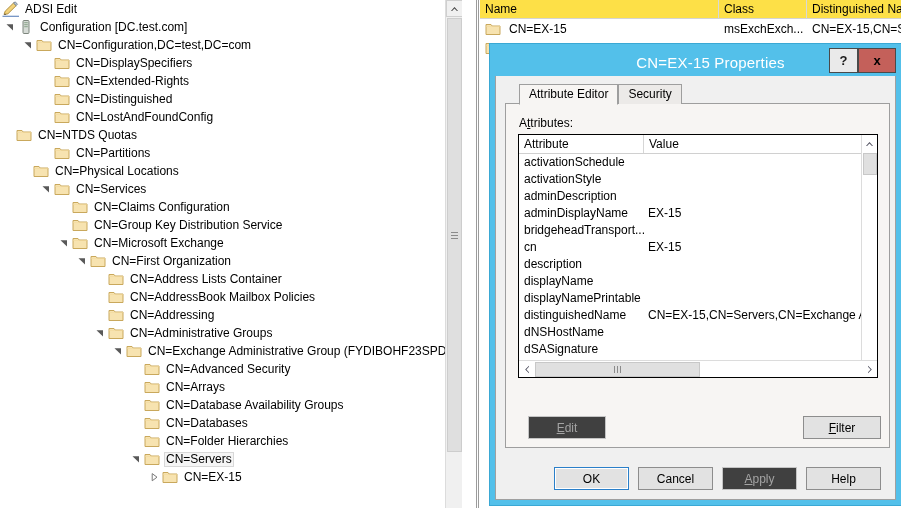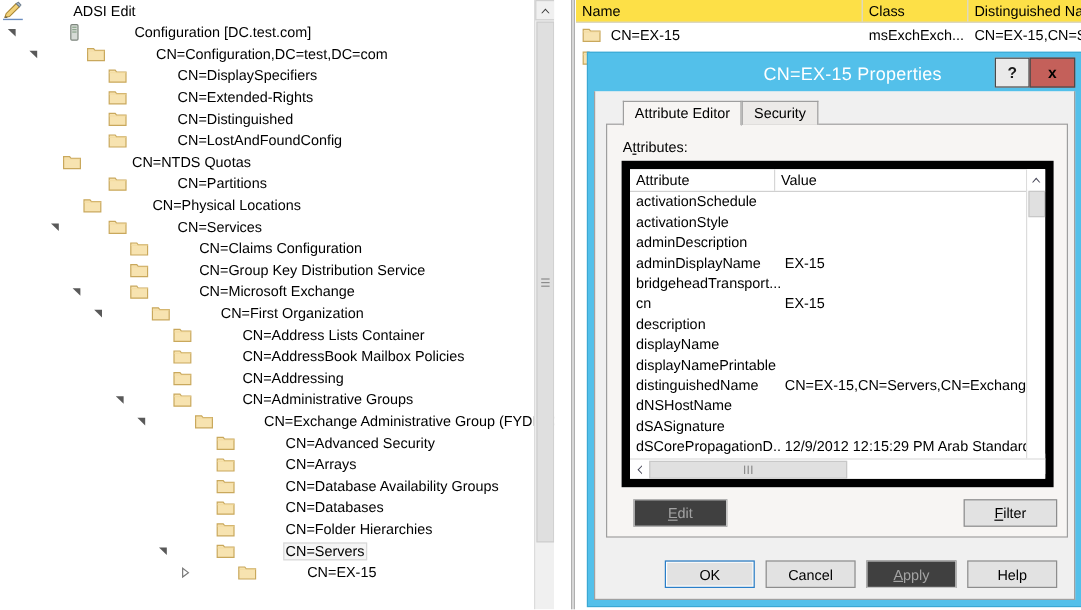--- a/index.html
+++ b/index.html
@@ -24,21 +24,20 @@
   }
   .tree-row {
     position: relative;
     height: 18px;
     line-height: 18px;
     white-space: nowrap;
     font-size: 12px;
     color: #000;
     display: flex;
     align-items: center;
-    gap: 36px;
   }
   .tw-expander {
     width: 16px; height: 18px;
     flex: 0 0 16px;
     position: relative;
   }
 
   .folder-icon {
     flex: 0 0 16px;
     width: 16px; height: 14px;
@@ -232,23 +231,23 @@
     left: 13px; top: 12px;
     font-size: 12px;
     color: #000;
   }
   #attributes-label u { text-decoration: underline; }
 
   
   #attr-list {
     position: absolute;
     left: 12px; top: 30px;
-    width: 360px; height: 272px;
-    background: #ffffff;
-    border: 7px solid #000000;
+    width: 360px; height: 244px;
+    background: #ffffff;
+    border: 1px solid #000000;
     overflow: hidden;
   }
   #attr-header {
     display: flex;
     height: 19px;
     background: #ffffff;
     border-bottom: 1px solid #d0d0d0;
     font-size: 12px;
   }
   #attr-header .ahc {

